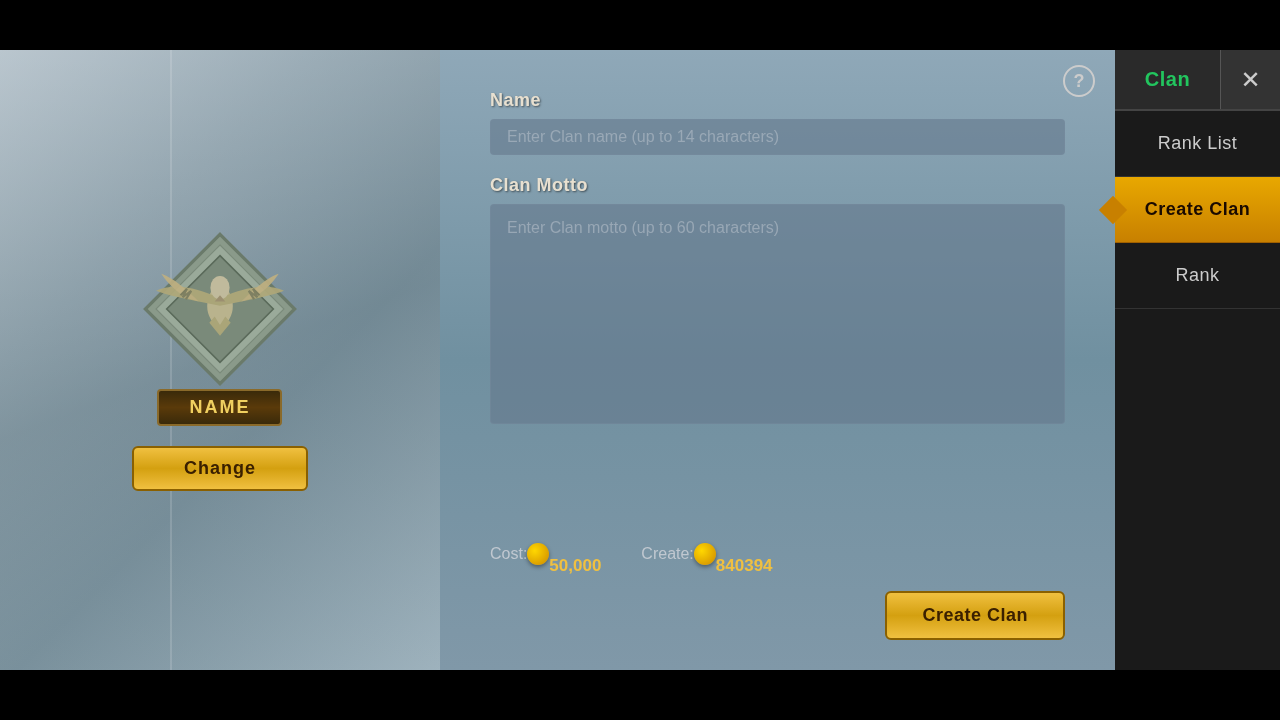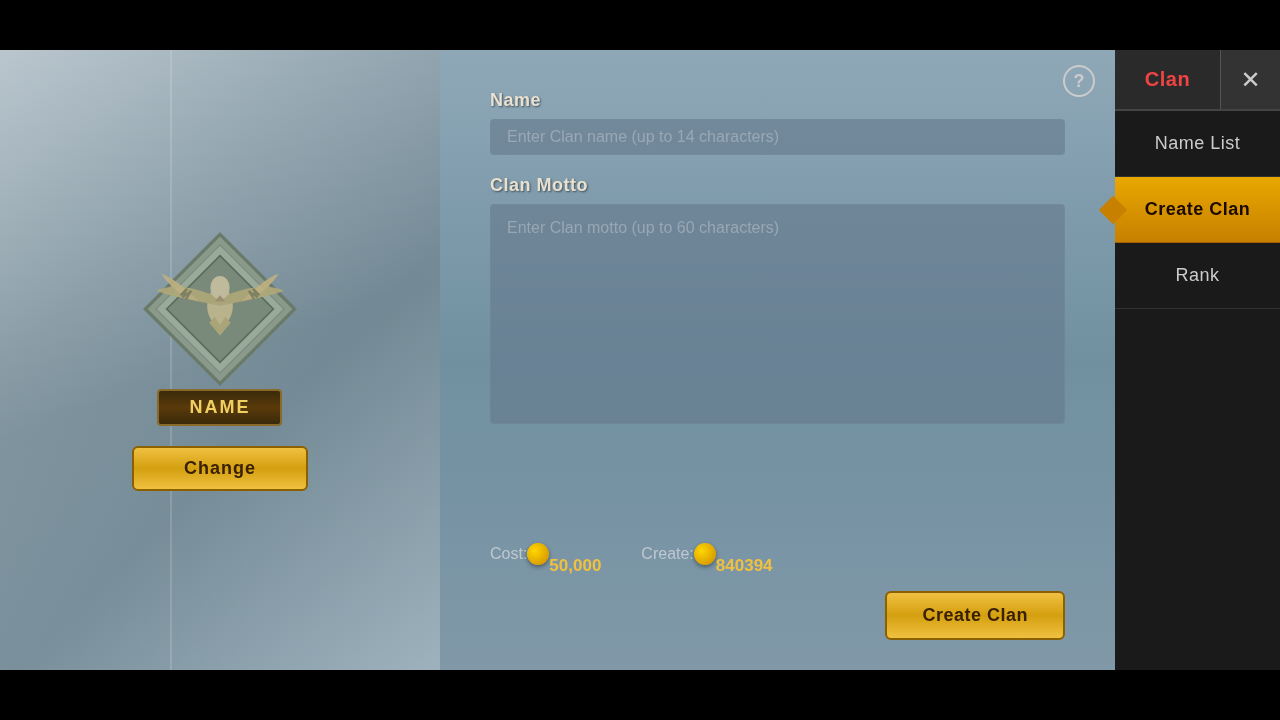--- a/index.html
+++ b/index.html
@@ -253,21 +253,21 @@
     .sidebar-header {
       display: flex;
       background: #222;
       border-bottom: 2px solid #444;
     }
 
     .clan-tab {
       flex: 1;
       padding: 18px 10px;
       text-align: center;
-      color: #ef4444;
+      color: #22c55e;
       font-size: 20px;
       font-weight: bold;
       background: #2a2a2a;
       cursor: pointer;
       letter-spacing: 0.5px;
     }
 
     .close-btn {
       width: 60px;
       display: flex;
@@ -394,21 +394,21 @@
         <button class="create-clan-btn">Create Clan</button>
       </div>
     </div>
 
     <div class="right-sidebar">
       <div class="sidebar-header">
         <div class="clan-tab">Clan</div>
         <div class="close-btn">✕</div>
       </div>
 
-      <div class="sidebar-item">Name List</div>
+      <div class="sidebar-item">Rank List</div>
 
       <div class="sidebar-item-wrapper">
         <div class="sidebar-diamond"></div>
         <div class="sidebar-item active">Create Clan</div>
       </div>
 
       <div class="sidebar-item">Rank</div>
     </div>
 
   </div>

